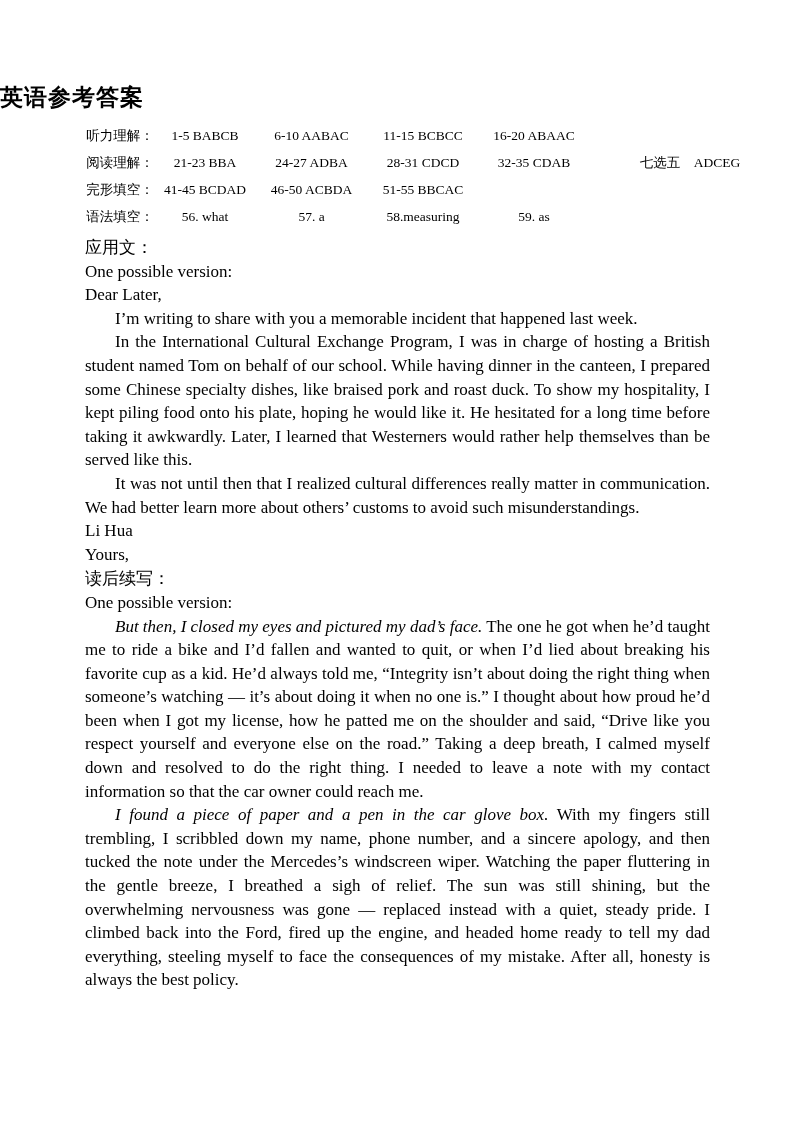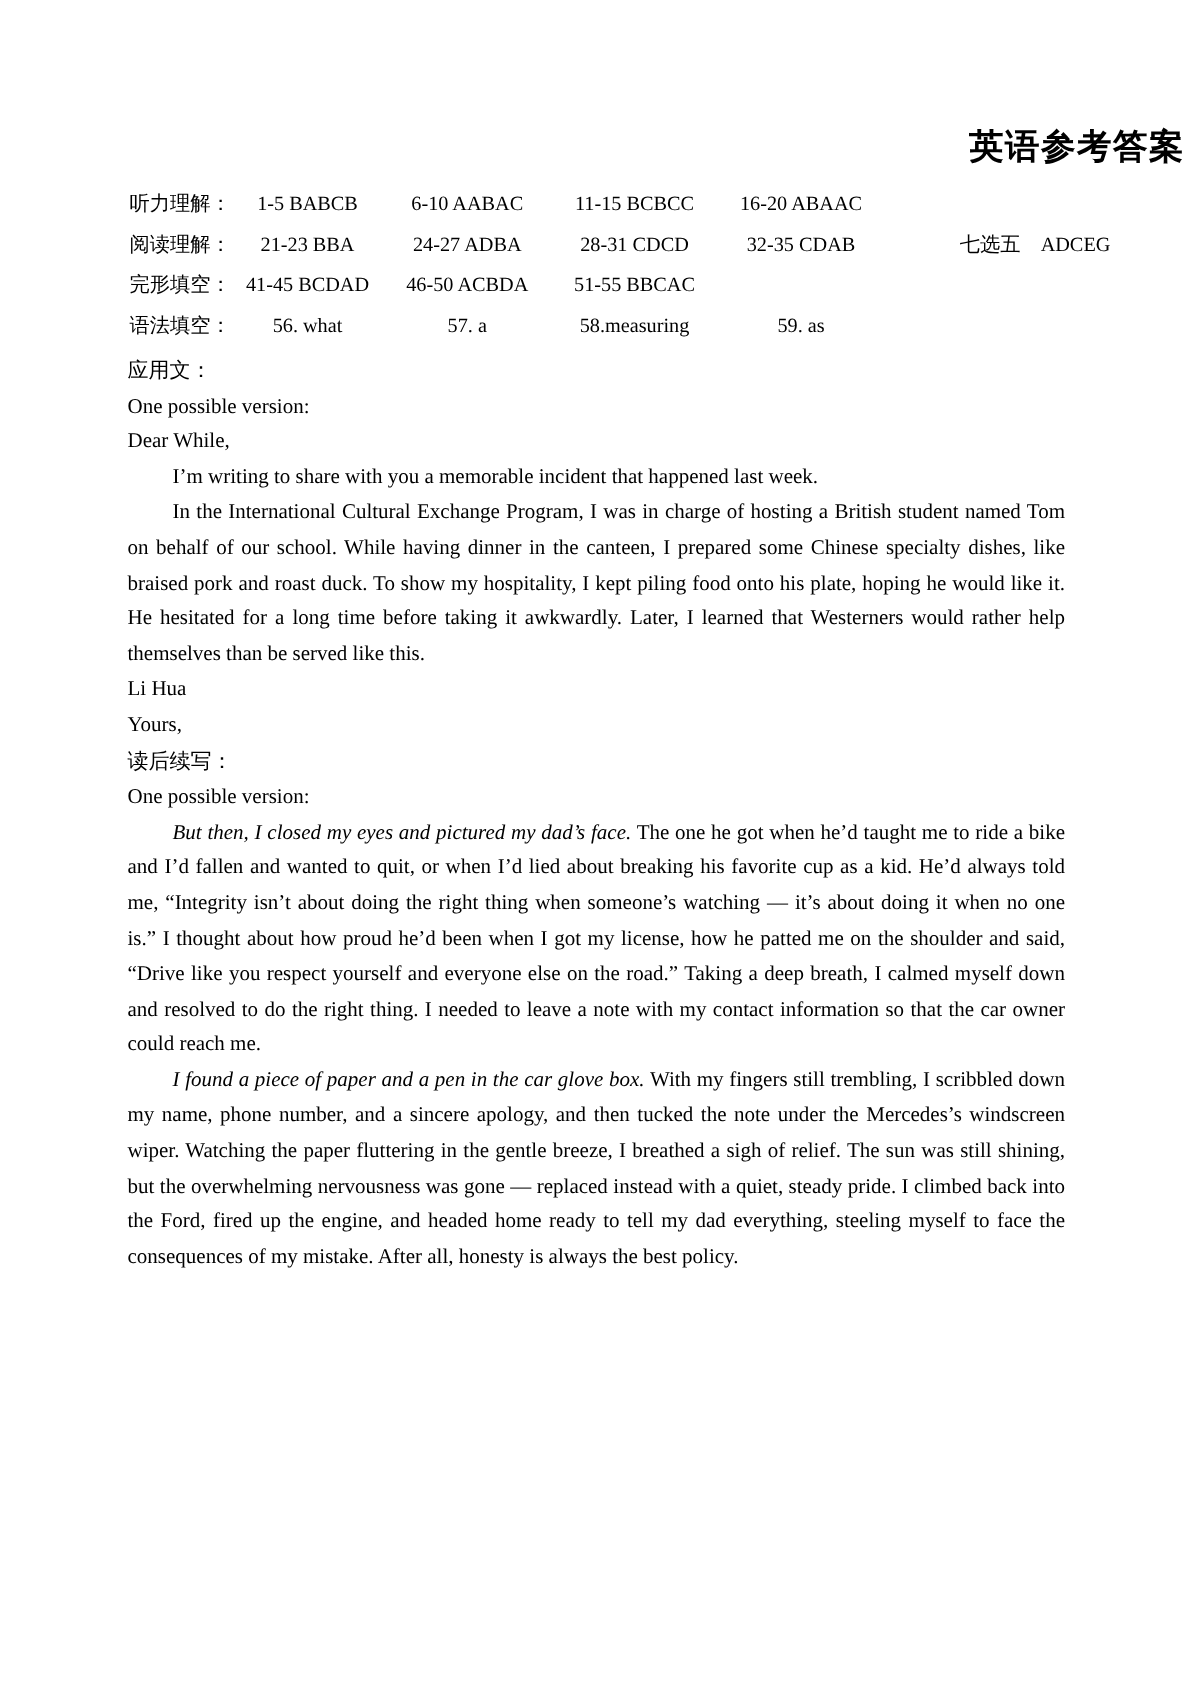--- a/index.html
+++ b/index.html
@@ -8,40 +8,40 @@
     width: 790px;
     height: 1122px;
     background: #ffffff;
     overflow: hidden;
     font-family: "Liberation Serif", "DejaVu Serif", serif;
     color: #000000;
   }
   .doc-title {
     margin: 0;
     padding-top: 82px;
-    text-align: right;
+    text-align: left;
     font-size: 23px;
     font-weight: bold;
     letter-spacing: 1px;
   }
   .answer-key {
     margin: 9px 0 0 85px;
     font-size: 13.5px;
     text-align: center;
   }
   .ak-row {
     display: grid;
     grid-template-columns: 70px 100px 113px 110px 112px auto;
     line-height: 27px;
     white-space: nowrap;
   }
   .content {
     width: 625px;
     margin: 6px 0 0 85px;
-    font-size: 14px;
+    font-size: 17px;
     line-height: 23.6px;
   }
   .content p { margin: 0; text-align: justify; }
   .content .line { text-align: left; }
   .indent { text-indent: 30px; }
   .right { text-align: right; padding-right: 4px; }
   .lead-italic { }
   .section-gap { margin-top: 1px; }
 </style>
 </head>
@@ -81,23 +81,24 @@
       <span>56. what</span>
       <span>57. a</span>
       <span>58.measuring</span>
       <span>59. as</span>
     </div>
   </div>
 
   <div class="content">
     <p class="line">应用文：</p>
     <p class="line">One possible version:</p>
-    <p class="line">Dear While,</p>
+    <p class="line">Dear Later,</p>
     <p class="indent">I’m writing to share with you a memorable incident that happened last week.</p>
     <p class="indent">In the International Cultural Exchange Program, I was in charge of hosting a British student named Tom on behalf of our school. While having dinner in the canteen, I prepared some Chinese specialty dishes, like braised pork and roast duck. To show my hospitality, I kept piling food onto his plate, hoping he would like it. He hesitated for a long time before taking it awkwardly. Later, I learned that Westerners would rather help themselves than be served like this.</p>
+    <p class="indent">It was not until then that I realized cultural differences really matter in communication. We had better learn more about others’ customs to avoid such misunderstandings.</p>
     <p class="right">Li Hua</p>
     <p class="right">Yours,</p>
   </div>
 
   <div class="content section-gap">
     <p class="line">读后续写：</p>
     <p class="line">One possible version:</p>
     <p class="indent"><em class="lead-italic">But then, I closed my eyes and pictured my dad’s face.</em><span> The one he got when he’d taught me to ride a bike and I’d fallen and wanted to quit, or when I’d lied about breaking his favorite cup as a kid. He’d always told me, “Integrity isn’t about doing the right thing when someone’s watching — it’s about doing it when no one is.” I thought about how proud he’d been when I got my license, how he patted me on the shoulder and said, “Drive like you respect yourself and everyone else on the road.” Taking a deep breath, I calmed myself down and resolved to do the right thing. I needed to leave a note with my contact information so that the car owner could reach me.</span></p>
     <p class="indent"><em class="lead-italic">I found a piece of paper and a pen in the car glove box.</em><span> With my fingers still trembling, I scribbled down my name, phone number, and a sincere apology, and then tucked the note under the Mercedes’s windscreen wiper. Watching the paper fluttering in the gentle breeze, I breathed a sigh of relief. The sun was still shining, but the overwhelming nervousness was gone — replaced instead with a quiet, steady pride. I climbed back into the Ford, fired up the engine, and headed home ready to tell my dad everything, steeling myself to face the consequences of my mistake. After all, honesty is always the best policy.</span></p>
   </div>

